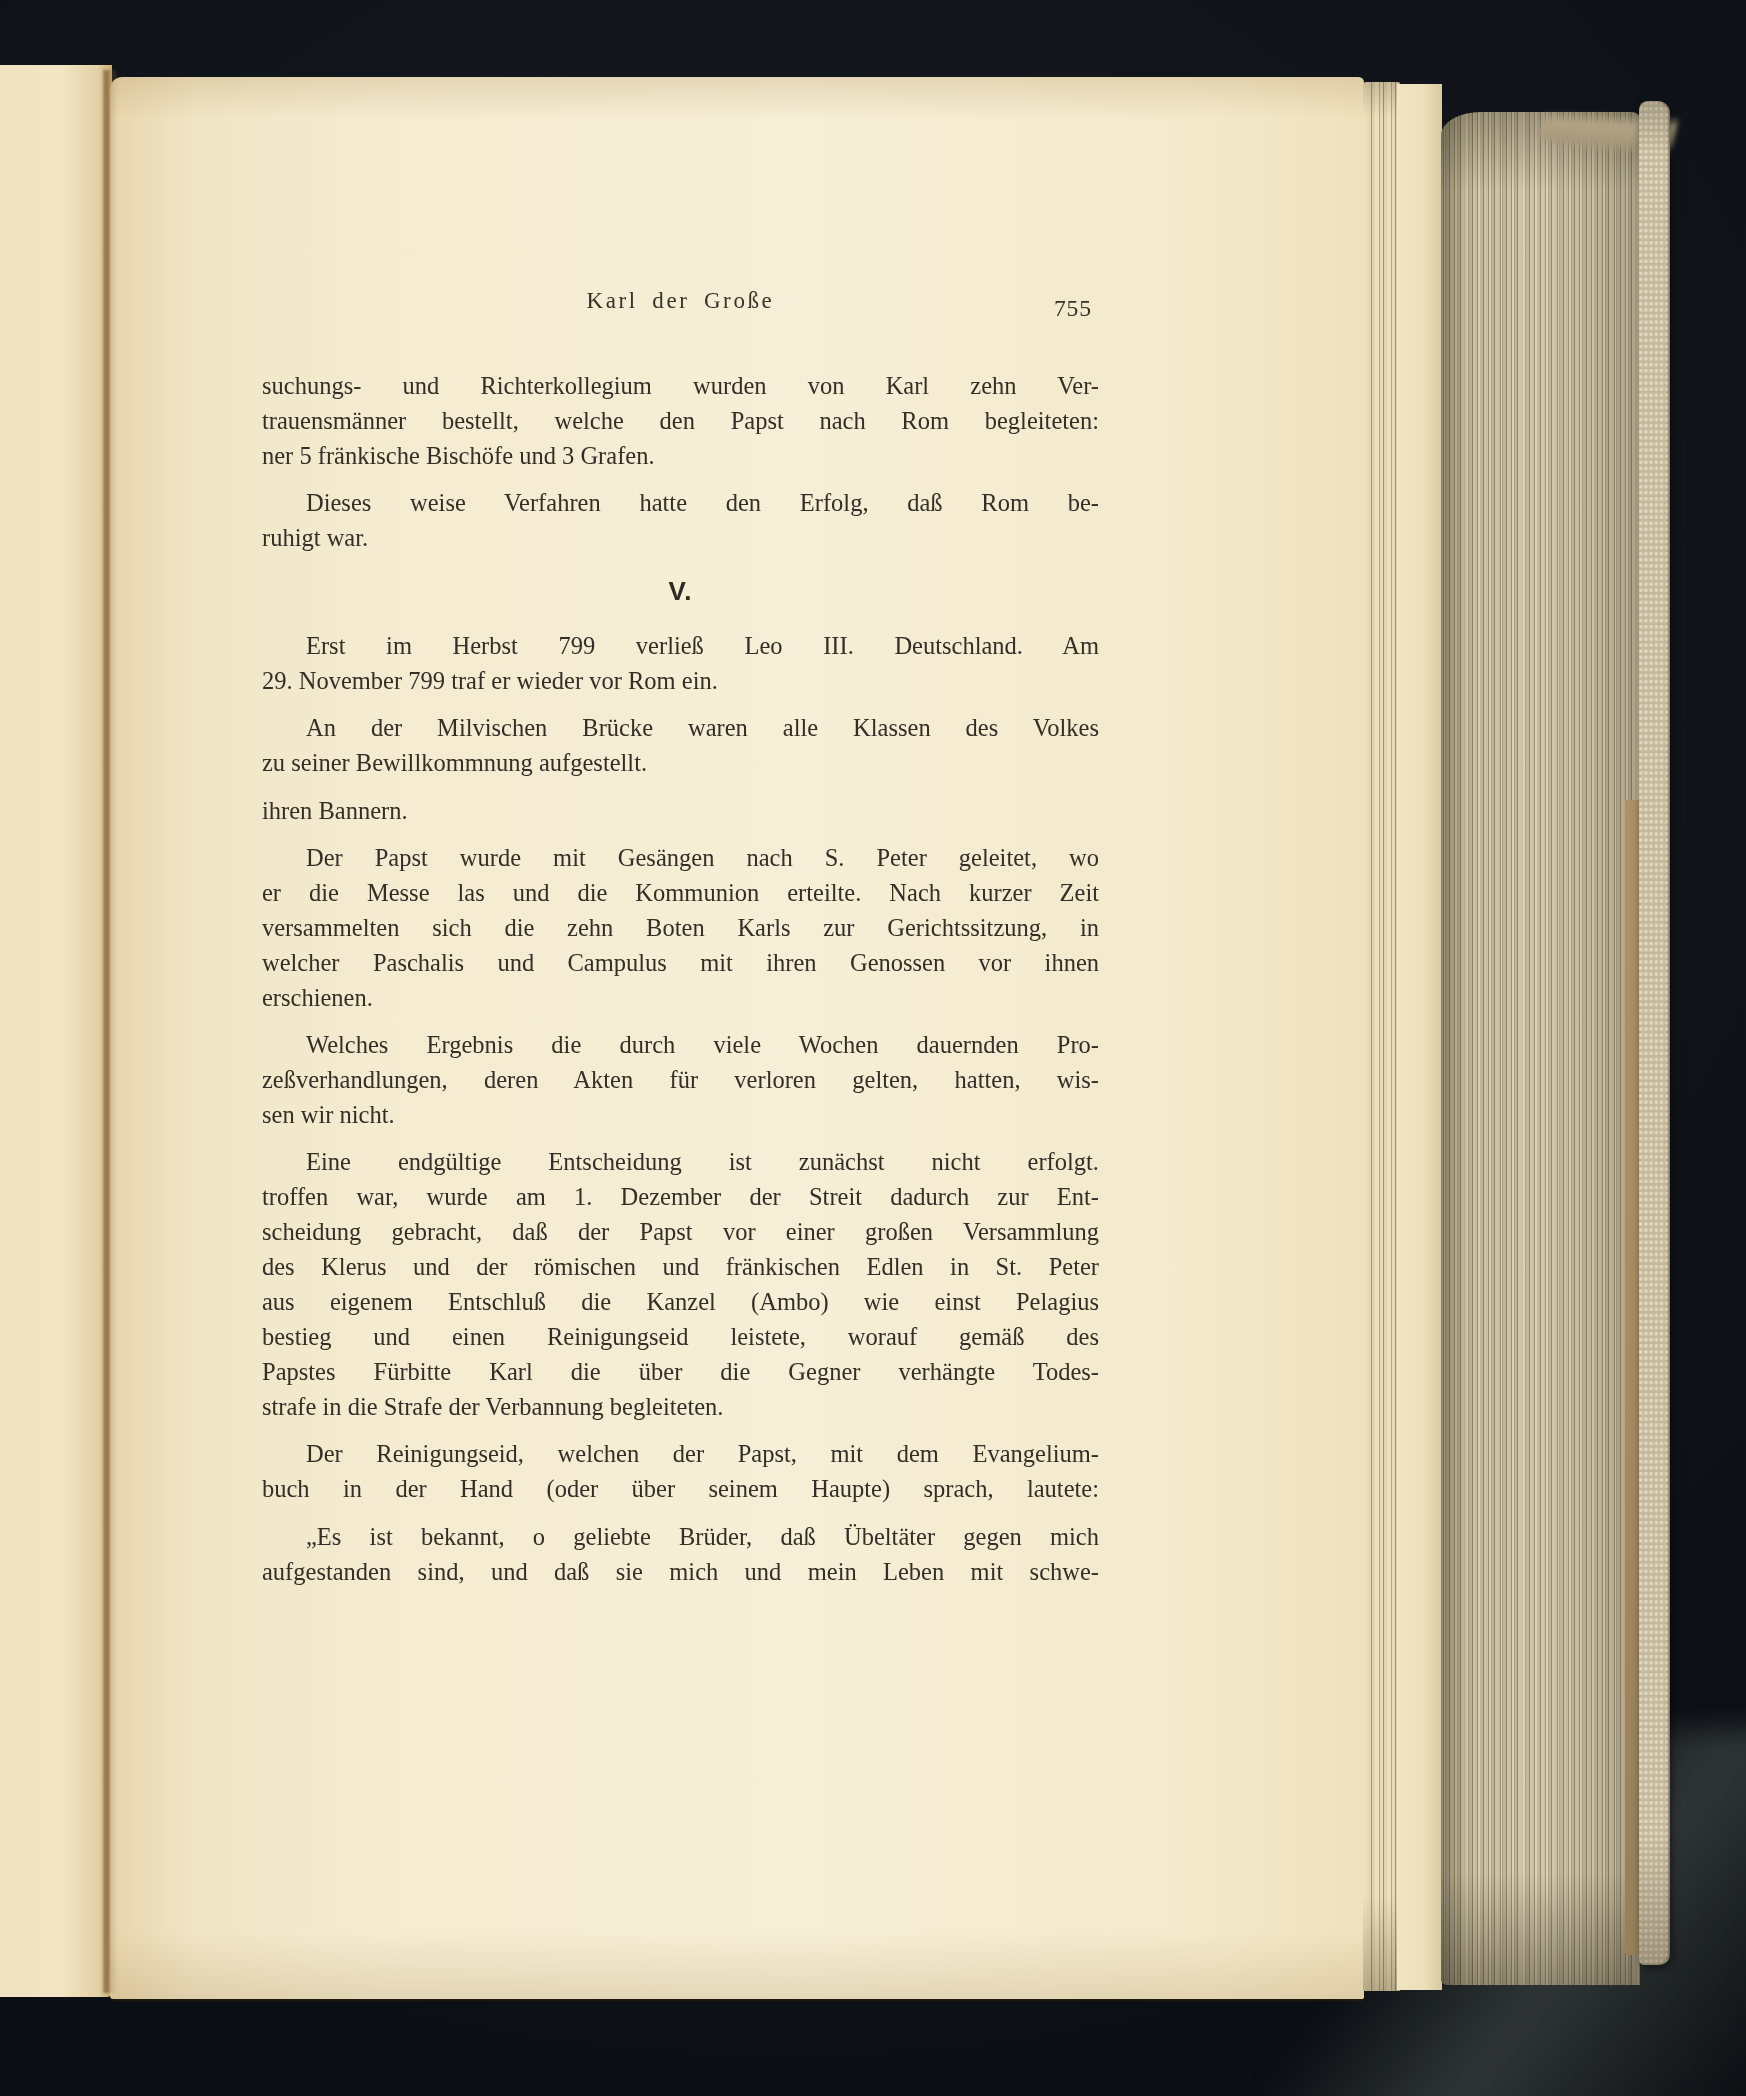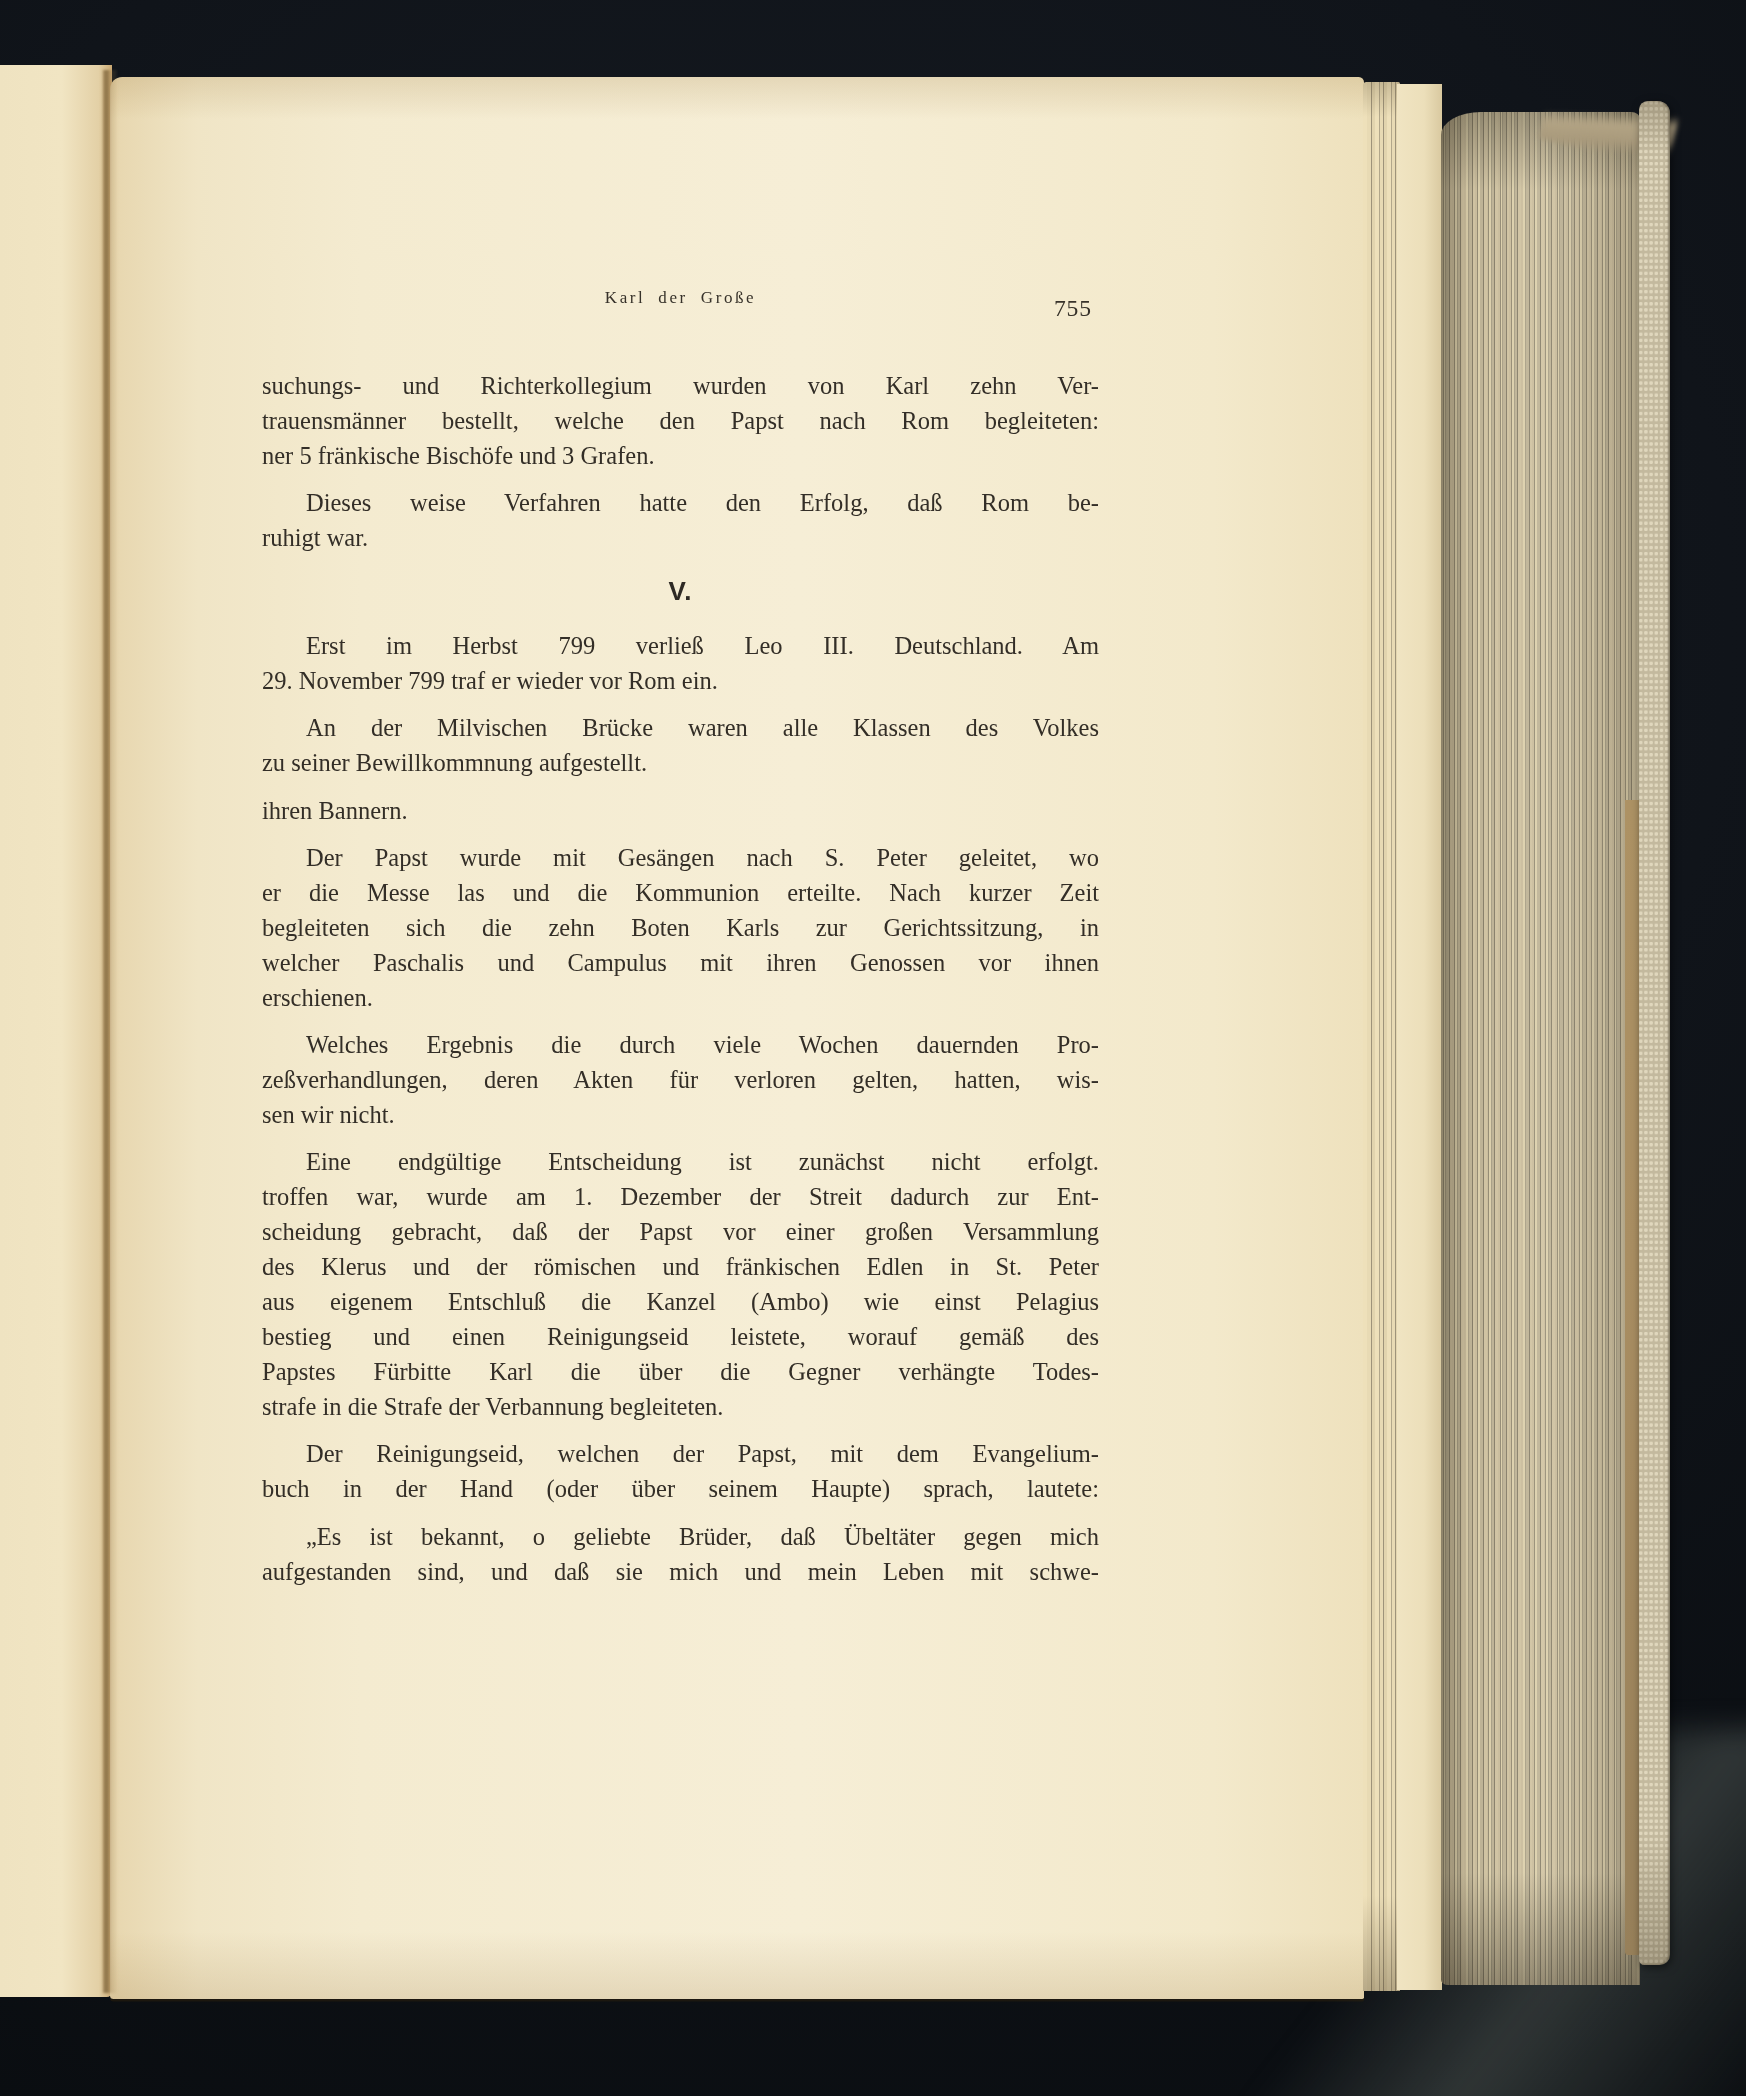--- a/index.html
+++ b/index.html
@@ -53,21 +53,21 @@
     background-size:auto,5.2px 6.1px;
     box-shadow:inset -1.7px 0 2.6px rgba(40,34,20,.45), 1.7px 2.6px 8.7px rgba(0,0,0,.5);}
   .cover-top-slope{position:absolute;left:1544px;top:94px;width:131px;height:61px;
     background:linear-gradient(168deg, rgba(0,0,0,0) 38%, #b2a384 50%, #a99a7c 68%, rgba(0,0,0,0) 84%);
     transform:rotate(14deg);filter:blur(2.6px);}
 
   
   .running-head{position:absolute;left:262px;top:288px;width:837px;height:35px;
     color:#37322a;}
   .running-title{position:absolute;left:0;right:0;text-align:center;
-    font-size:17px;letter-spacing:2.6px;word-spacing:6.1px;}
+    font-size:23px;letter-spacing:2.6px;word-spacing:6.1px;}
   .folio{position:absolute;right:7px;top:7px;font-size:23.6px;letter-spacing:0.9px;}
 
   .body-text{position:absolute;left:262px;top:356px;width:837px;color:#332e27;
     font-size:24.5px;}
   .para{margin:12.2px 0 0 0;}
   .para:first-child{margin-top:12px;}
   .line{height:35px;line-height:35px;text-align:justify;text-align-last:justify;
     white-space:normal;overflow:hidden;}
   .line.last{text-align-last:left;}
   .line.indent{padding-left:44px;}
@@ -115,21 +115,21 @@
       <div class="para">
         <div class="line indent">An der Milvischen Brücke waren alle Klassen des Volkes</div>
         <div class="line last">zu seiner Bewillkommnung aufgestellt.</div>
       </div>
       <div class="para">
         <div class="line last">ihren Bannern.</div>
       </div>
       <div class="para">
         <div class="line indent">Der Papst wurde mit Gesängen nach S. Peter geleitet, wo</div>
         <div class="line">er die Messe las und die Kommunion erteilte.  Nach kurzer Zeit</div>
-        <div class="line">begleiteten sich die zehn Boten Karls zur Gerichtssitzung, in</div>
+        <div class="line">versammelten sich die zehn Boten Karls zur Gerichtssitzung, in</div>
         <div class="line">welcher Paschalis und Campulus mit ihren Genossen vor ihnen</div>
         <div class="line last">erschienen.</div>
       </div>
       <div class="para">
         <div class="line indent">Welches Ergebnis die durch viele Wochen dauernden Pro-</div>
         <div class="line">zeßverhandlungen, deren Akten für verloren gelten, hatten, wis-</div>
         <div class="line last">sen wir nicht.</div>
       </div>
       <div class="para">
         <div class="line indent">Eine endgültige Entscheidung ist zunächst nicht erfolgt.</div>

